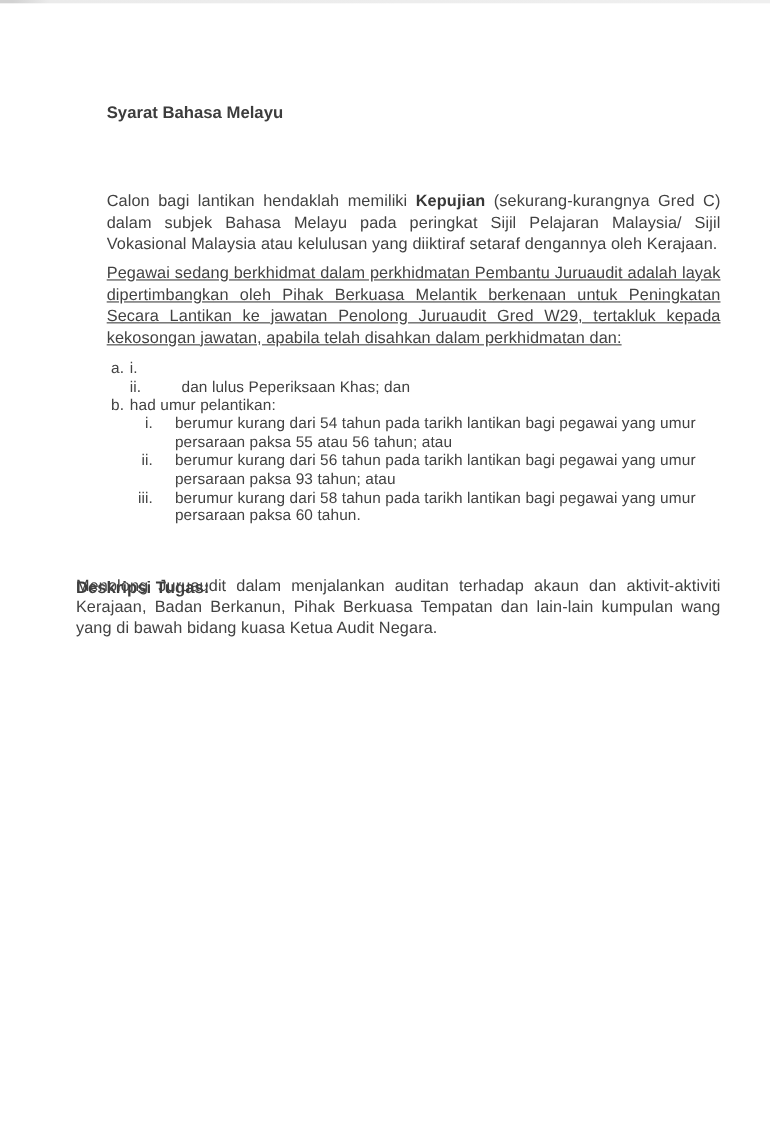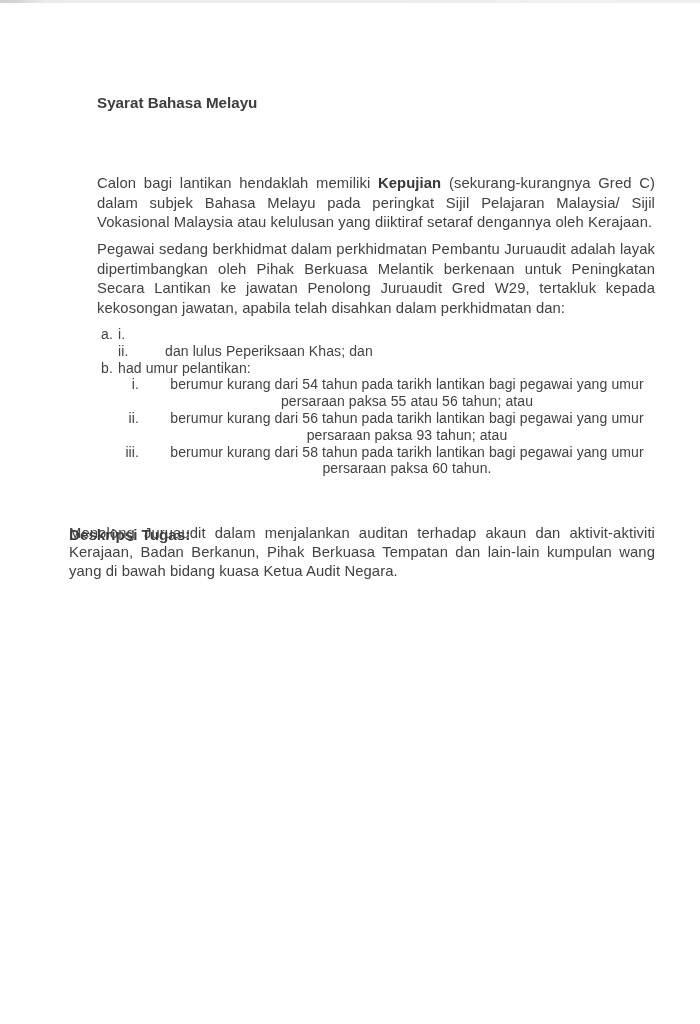--- a/index.html
+++ b/index.html
@@ -45,21 +45,21 @@
     line-height: 19.5px;
     text-align: justify;
     color: #424242;
     letter-spacing: 0.1px;
   }
   .para b { color: #383838; }
 
   #h-bahasa      { top: 93px;  left: 97px; }
   #p-bahasa      { top: 126px; left: 97px; width: 558px; margin-top: 48px; }
   #h-peningkatan { top: 203px; left: 97px; }
-  #p-peningkatan { top: 240px; left: 97px; width: 558px; }
+  #p-peningkatan { top: 240px; left: 97px; width: 558px; text-decoration: underline; }
 
   .outline-list {
     position: absolute;
     top: 326px; left: 97px;
     width: 558px;
     font-size: 14px;
     line-height: 16.8px;
     color: #424242;
     letter-spacing: 0.1px;
   }
@@ -73,21 +73,20 @@
     flex: 0 0 47px;
   }
   .col-roman-b {
     flex: 0 0 42px;
     text-align: right;
   }
   .li-text-a { flex: 1; }
   .li-text-b {
     flex: 1;
     padding-left: 20px;
-    text-align: center;
   }
 
   #h-deskripsi { top: 492px; left: 69px; margin-top: 33px; }
   #p-deskripsi { top: 524px; left: 69px; width: 586px; line-height: 19px; }
 </style>
 </head>
 <body>
 
 <div class="page">
 

